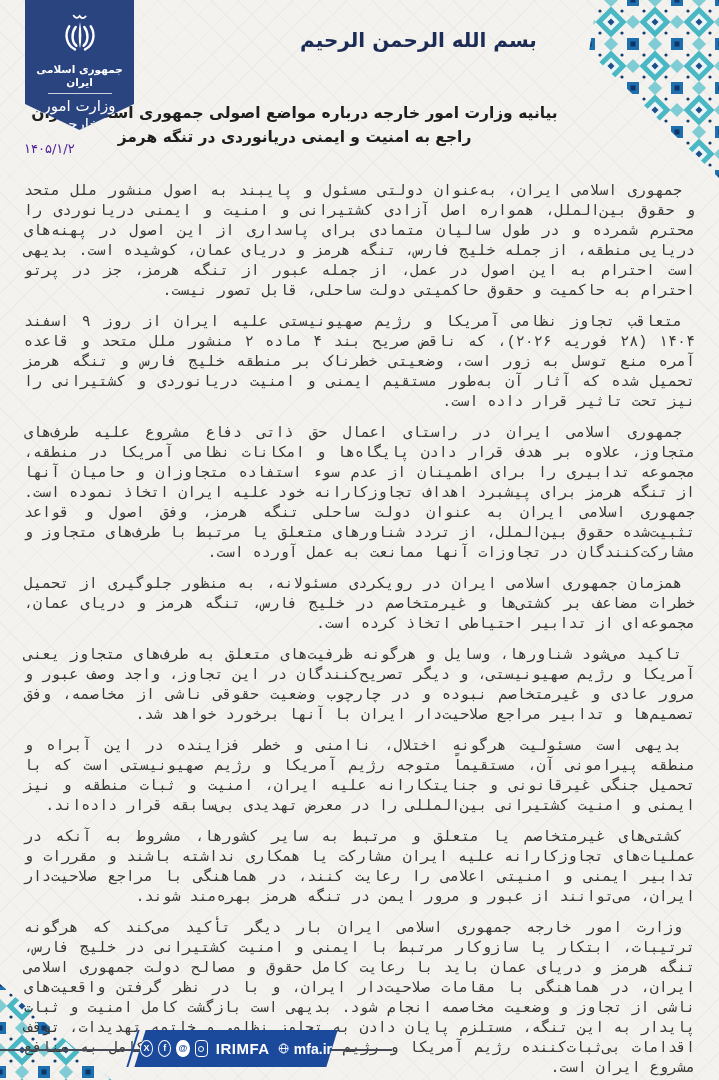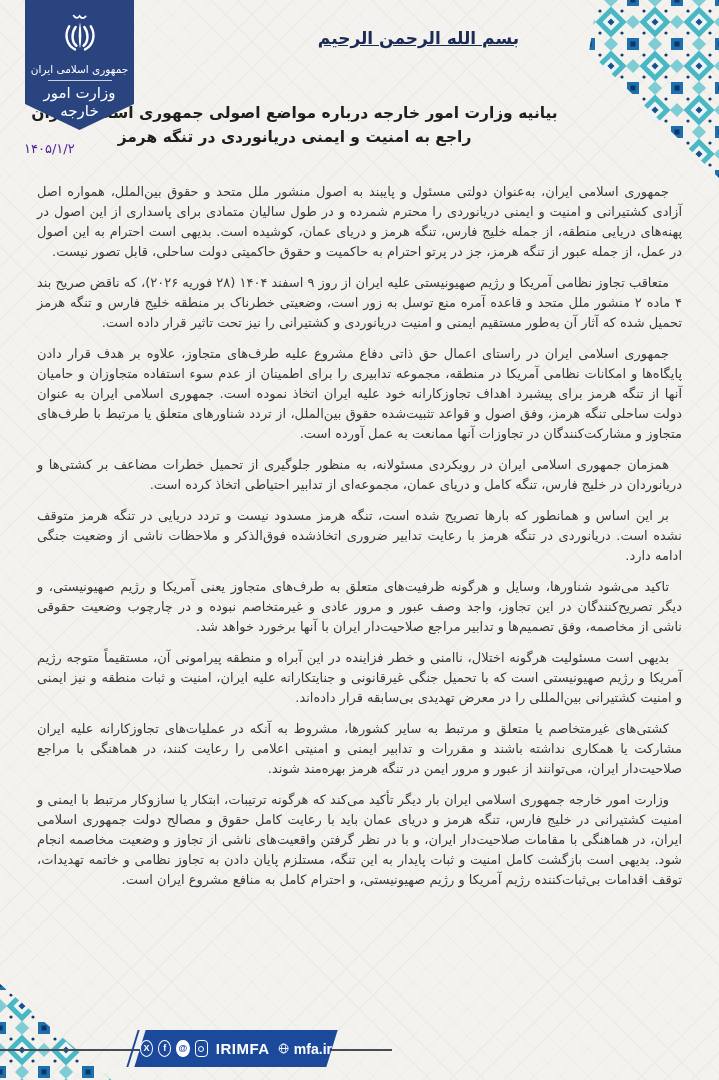--- a/index.html
+++ b/index.html
@@ -28,55 +28,55 @@
   
   .agency-banner{
     position:absolute;z-index:3;
     top:0;left:25px;
     width:109px;height:130px;
     background:#2a4480;
     clip-path:polygon(0 0,100% 0,100% 80%,50% 100%,0 80%);
     color:#fff;text-align:center;
   }
   .agency-banner .emblem{display:block;margin:9px auto 2px;}
-  .agency-country{font-size:10.5px;font-weight:normal;line-height:1.25;padding:0 4px;}
+  .agency-country{font-size:10.5px;font-weight:bold;line-height:1.25;padding:0 4px;}
   .agency-divider{width:64px;height:1px;background:rgba(255,255,255,.75);margin:4px auto 3px;}
   .agency-ministry{font-size:15px;letter-spacing:.5px;}
 
   .bismillah{
     position:absolute;z-index:2;
     top:28px;left:150px;right:32px;
     text-align:center;
-    font-size:17px;font-weight:bold;
+    font-size:20px;font-weight:bold;
     color:#1d2c55;
-    text-decoration:underline;
   }
   .doc-title{
     position:absolute;z-index:2;
     top:101px;left:20px;right:150px;
     text-align:center;color:#1f1f1f;
     font-weight:bold;font-size:15.5px;line-height:1.55;
   }
   .doc-date{
     position:absolute;z-index:2;
     top:141px;left:24px;
     direction:ltr;
     font-size:13px;letter-spacing:4px;color:#4c1d95;
   }
 
   .body-text{
     position:absolute;z-index:2;
     top:182px;left:24px;right:24px;
     color:#3a3a3a;
   }
   .body-text p{
-    margin:0 13px 11px;
-    font-size:13px;line-height:20px;
+    margin:0 0 11px;
+    font-size:15px;line-height:20px;
     text-align:justify;
     text-indent:13px;
+    font-family:Liberation Mono, monospace;
   }
 
   
   .footer-rule{
     position:absolute;z-index:2;
     left:0;top:1049px;width:392px;height:2px;
     background:#454c55;
   }
   .footer-banner{
     position:absolute;z-index:3;
@@ -210,22 +210,21 @@
     <div>بیانیه وزارت امور خارجه درباره مواضع اصولی جمهوری اسلامی ایران</div>
     <div>راجع به امنیت و ایمنی دریانوردی در تنگه هرمز</div>
   </div>
 
   <div class="doc-date">۱۴۰۵/۱/۲</div>
 
   <div class="body-text">
     <p>جمهوری اسلامی ایران، به‌عنوان دولتی مسئول و پایبند به اصول منشور ملل متحد و حقوق بین‌الملل، همواره اصل آزادی کشتیرانی و امنیت و ایمنی دریانوردی را محترم شمرده و در طول سالیان متمادی برای پاسداری از این اصول در پهنه‌های دریایی منطقه، از جمله خلیج فارس، تنگه هرمز و دریای عمان، کوشیده است. بدیهی است احترام به این اصول در عمل، از جمله عبور از تنگه هرمز، جز در پرتو احترام به حاکمیت و حقوق حاکمیتی دولت ساحلی، قابل تصور نیست.</p>
     <p>متعاقب تجاوز نظامی آمریکا و رژیم صهیونیستی علیه ایران از روز ۹ اسفند ۱۴۰۴ (۲۸ فوریه ۲۰۲۶)، که ناقض صریح بند ۴ ماده ۲ منشور ملل متحد و قاعده آمره منع توسل به زور است، وضعیتی خطرناک بر منطقه خلیج فارس و تنگه هرمز تحمیل شده که آثار آن به‌طور مستقیم ایمنی و امنیت دریانوردی و کشتیرانی را نیز تحت تاثیر قرار داده است.</p>
     <p>جمهوری اسلامی ایران در راستای اعمال حق ذاتی دفاع مشروع علیه طرف‌های متجاوز، علاوه بر هدف قرار دادن پایگاه‌ها و امکانات نظامی آمریکا در منطقه، مجموعه تدابیری را برای اطمینان از عدم سوء استفاده متجاوزان و حامیان آنها از تنگه هرمز برای پیشبرد اهداف تجاوزکارانه خود علیه ایران اتخاذ نموده است. جمهوری اسلامی ایران به عنوان دولت ساحلی تنگه هرمز، وفق اصول و قواعد تثبیت‌شده حقوق بین‌الملل، از تردد شناورهای متعلق یا مرتبط با طرف‌های متجاوز و مشارکت‌کنندگان در تجاوزات آنها ممانعت به عمل آورده است.</p>
-    <p>همزمان جمهوری اسلامی ایران در رویکردی مسئولانه، به منظور جلوگیری از تحمیل خطرات مضاعف بر کشتی‌ها و دریانوردان در خلیج فارس، تنگه کامل و دریای عمان، مجموعه‌ای از تدابیر احتیاطی اتخاذ کرده است.</p>
-    <p>بر این اساس و همانطور که بارها تصریح شده است، تنگه هرمز مسدود نیست و تردد دریایی در تنگه هرمز متوقف نشده است. دریانوردی در تنگه هرمز با رعایت تدابیر ضروری اتخاذشده فوق‌الذکر و ملاحظات ناشی از وضعیت جنگی ادامه دارد.</p>
+    <p>همزمان جمهوری اسلامی ایران در رویکردی مسئولانه، به منظور جلوگیری از تحمیل خطرات مضاعف بر کشتی‌ها و غیرمتخاصم در خلیج فارس، تنگه هرمز و دریای عمان، مجموعه‌ای از تدابیر احتیاطی اتخاذ کرده است.</p>
     <p>تاکید می‌شود شناورها، وسایل و هرگونه ظرفیت‌های متعلق به طرف‌های متجاوز یعنی آمریکا و رژیم صهیونیستی، و دیگر تصریح‌کنندگان در این تجاوز، واجد وصف عبور و مرور عادی و غیرمتخاصم نبوده و در چارچوب وضعیت حقوقی ناشی از مخاصمه، وفق تصمیم‌ها و تدابیر مراجع صلاحیت‌دار ایران با آنها برخورد خواهد شد.</p>
     <p>بدیهی است مسئولیت هرگونه اختلال، ناامنی و خطر فزاینده در این آبراه و منطقه پیرامونی آن، مستقیماً متوجه رژیم آمریکا و رژیم صهیونیستی است که با تحمیل جنگی غیرقانونی و جنایتکارانه علیه ایران، امنیت و ثبات منطقه و نیز ایمنی و امنیت کشتیرانی بین‌المللی را در معرض تهدیدی بی‌سابقه قرار داده‌اند.</p>
     <p>کشتی‌های غیرمتخاصم یا متعلق و مرتبط به سایر کشورها، مشروط به آنکه در عملیات‌های تجاوزکارانه علیه ایران مشارکت یا همکاری نداشته باشند و مقررات و تدابیر ایمنی و امنیتی اعلامی را رعایت کنند، در هماهنگی با مراجع صلاحیت‌دار ایران، می‌توانند از عبور و مرور ایمن در تنگه هرمز بهره‌مند شوند.</p>
     <p>وزارت امور خارجه جمهوری اسلامی ایران بار دیگر تأکید می‌کند که هرگونه ترتیبات، ابتکار یا سازوکار مرتبط با ایمنی و امنیت کشتیرانی در خلیج فارس، تنگه هرمز و دریای عمان باید با رعایت کامل حقوق و مصالح دولت جمهوری اسلامی ایران، در هماهنگی با مقامات صلاحیت‌دار ایران، و با در نظر گرفتن واقعیت‌های ناشی از تجاوز و وضعیت مخاصمه انجام شود. بدیهی است بازگشت کامل امنیت و ثبات پایدار به این تنگه، مستلزم پایان دادن به تجاوز نظامی و خاتمه تهدیدات، توقف اقدامات بی‌ثبات‌کننده رژیم آمریکا و رژیم صهیونیستی، و احترام کامل به منافع مشروع ایران است.</p>
   </div>
 
   <div class="footer-rule"></div>
 
   <div class="footer-banner">
     <div class="footer-inner">

